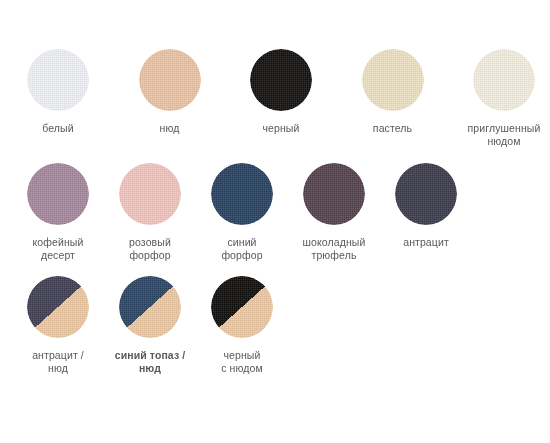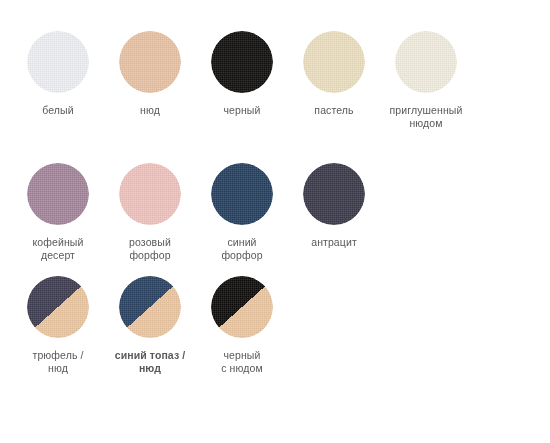--- a/index.html
+++ b/index.html
@@ -21,21 +21,21 @@
     background: #ffffff;
   }
   .swatch-row {
     display: flex;
     flex-direction: row;
     justify-content: flex-start;
     align-items: flex-start;
     padding: 0;
     margin: 0;
   }
-  #row-1 { position: absolute; left: 12px; top: 31px; width: 538px; }
+  #row-1 { position: absolute; left: 12px; top: 49px; width: 538px; justify-content: space-between; }
   #row-2 { position: absolute; left: 12px; top: 163px; width: 538px; }
   #row-3 { position: absolute; left: 12px; top: 276px; width: 538px; }
 
   .swatch-cell {
     width: 92px;
     display: flex;
     flex-direction: column;
     align-items: center;
     box-sizing: border-box;
   }
@@ -153,40 +153,48 @@
 
     <div class="swatch-cell">
       <div class="swatch-disc">
         <span class="tone-base" style="background: rgb(37, 64, 94);"></span>
         <span class="texture"></span>
       </div>
       <div class="swatch-label" style="color: rgb(89, 89, 92);">синий
 форфор</div>
     </div>
 
+    <div class="swatch-cell">
+      <div class="swatch-disc">
+        <span class="tone-base" style="background: rgb(83, 65, 76);"></span>
+        <span class="texture"></span>
+      </div>
+      <div class="swatch-label" style="color: rgb(89, 89, 92);">шоколадный
+трюфель</div>
+    </div>
 
     <div class="swatch-cell">
       <div class="swatch-disc">
         <span class="tone-base" style="background: rgb(58, 58, 74);"></span>
         <span class="texture"></span>
       </div>
       <div class="swatch-label" style="color: rgb(89, 89, 92);">антрацит</div>
     </div>
 
   </div>
 
   <div class="swatch-row" id="row-3">
 
     <div class="swatch-cell">
       <div class="swatch-disc">
         <span class="tone-base" style="background: rgb(236, 199, 163);"></span>
         <span class="tone-split" style="background: linear-gradient(138deg, rgb(63, 61, 82) 0%, rgb(63, 61, 82) 50%, rgba(0, 0, 0, 0) 50%, rgba(0, 0, 0, 0) 100%);"></span>
         <span class="texture"></span>
       </div>
-      <div class="swatch-label" style="color: rgb(89, 89, 92);">трюфель /
+      <div class="swatch-label" style="color: rgb(89, 89, 92);">антрацит /
 нюд</div>
     </div>
 
     <div class="swatch-cell">
       <div class="swatch-disc">
         <span class="tone-base" style="background: rgb(236, 199, 163);"></span>
         <span class="tone-split" style="background: linear-gradient(138deg, rgb(42, 68, 99) 0%, rgb(42, 68, 99) 50%, rgba(0, 0, 0, 0) 50%, rgba(0, 0, 0, 0) 100%);"></span>
         <span class="texture"></span>
       </div>
       <div class="swatch-label" style="color: rgb(89, 89, 92); font-weight: bold;">синий топаз /

